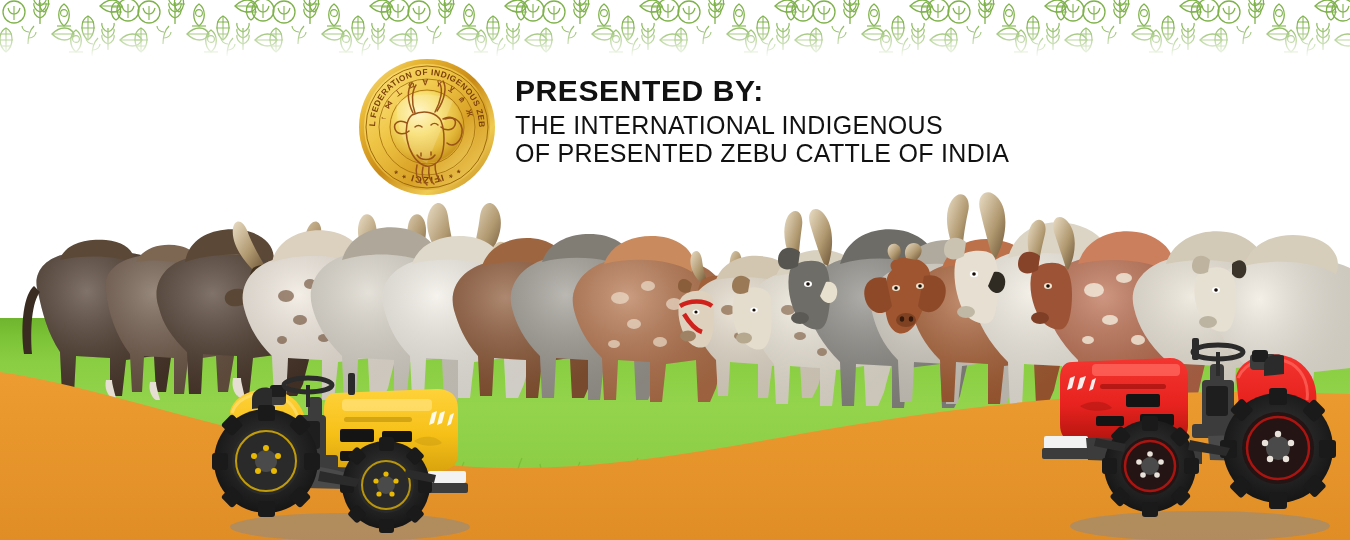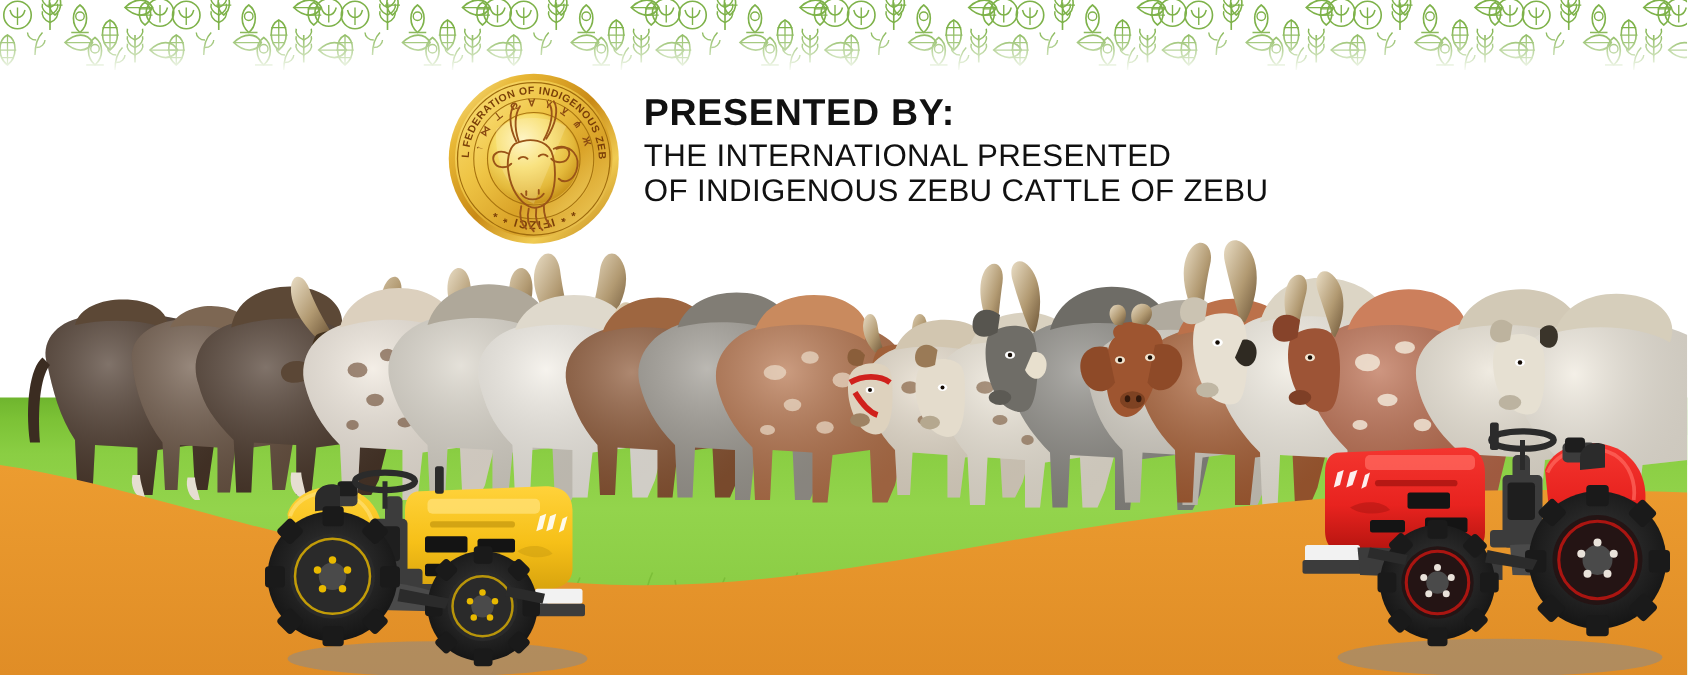--- a/index.html
+++ b/index.html
@@ -1074,17 +1074,17 @@
         <path d="M72,110 C71,118 73,124 77,127"></path>
         <path d="M78,107 C78,115 80,121 84,124"></path>
 
         <path d="M88,62 C100,58 108,68 104,80 C101,88 94,90 90,86"></path>
       </g>
     </svg>
   </div>
 
   <div class="headline">
     <span class="presented">PRESENTED BY:</span>
-    <span class="org-line">THE INTERNATIONAL PRESENTED</span>
-    <span class="org-line">OF INDIGENOUS ZEBU CATTLE OF ZEBU</span>
+    <span class="org-line">THE INTERNATIONAL INDIGENOUS</span>
+    <span class="org-line">OF PRESENTED ZEBU CATTLE OF INDIA</span>
   </div>
 
 </div>
 
 </body></html>

